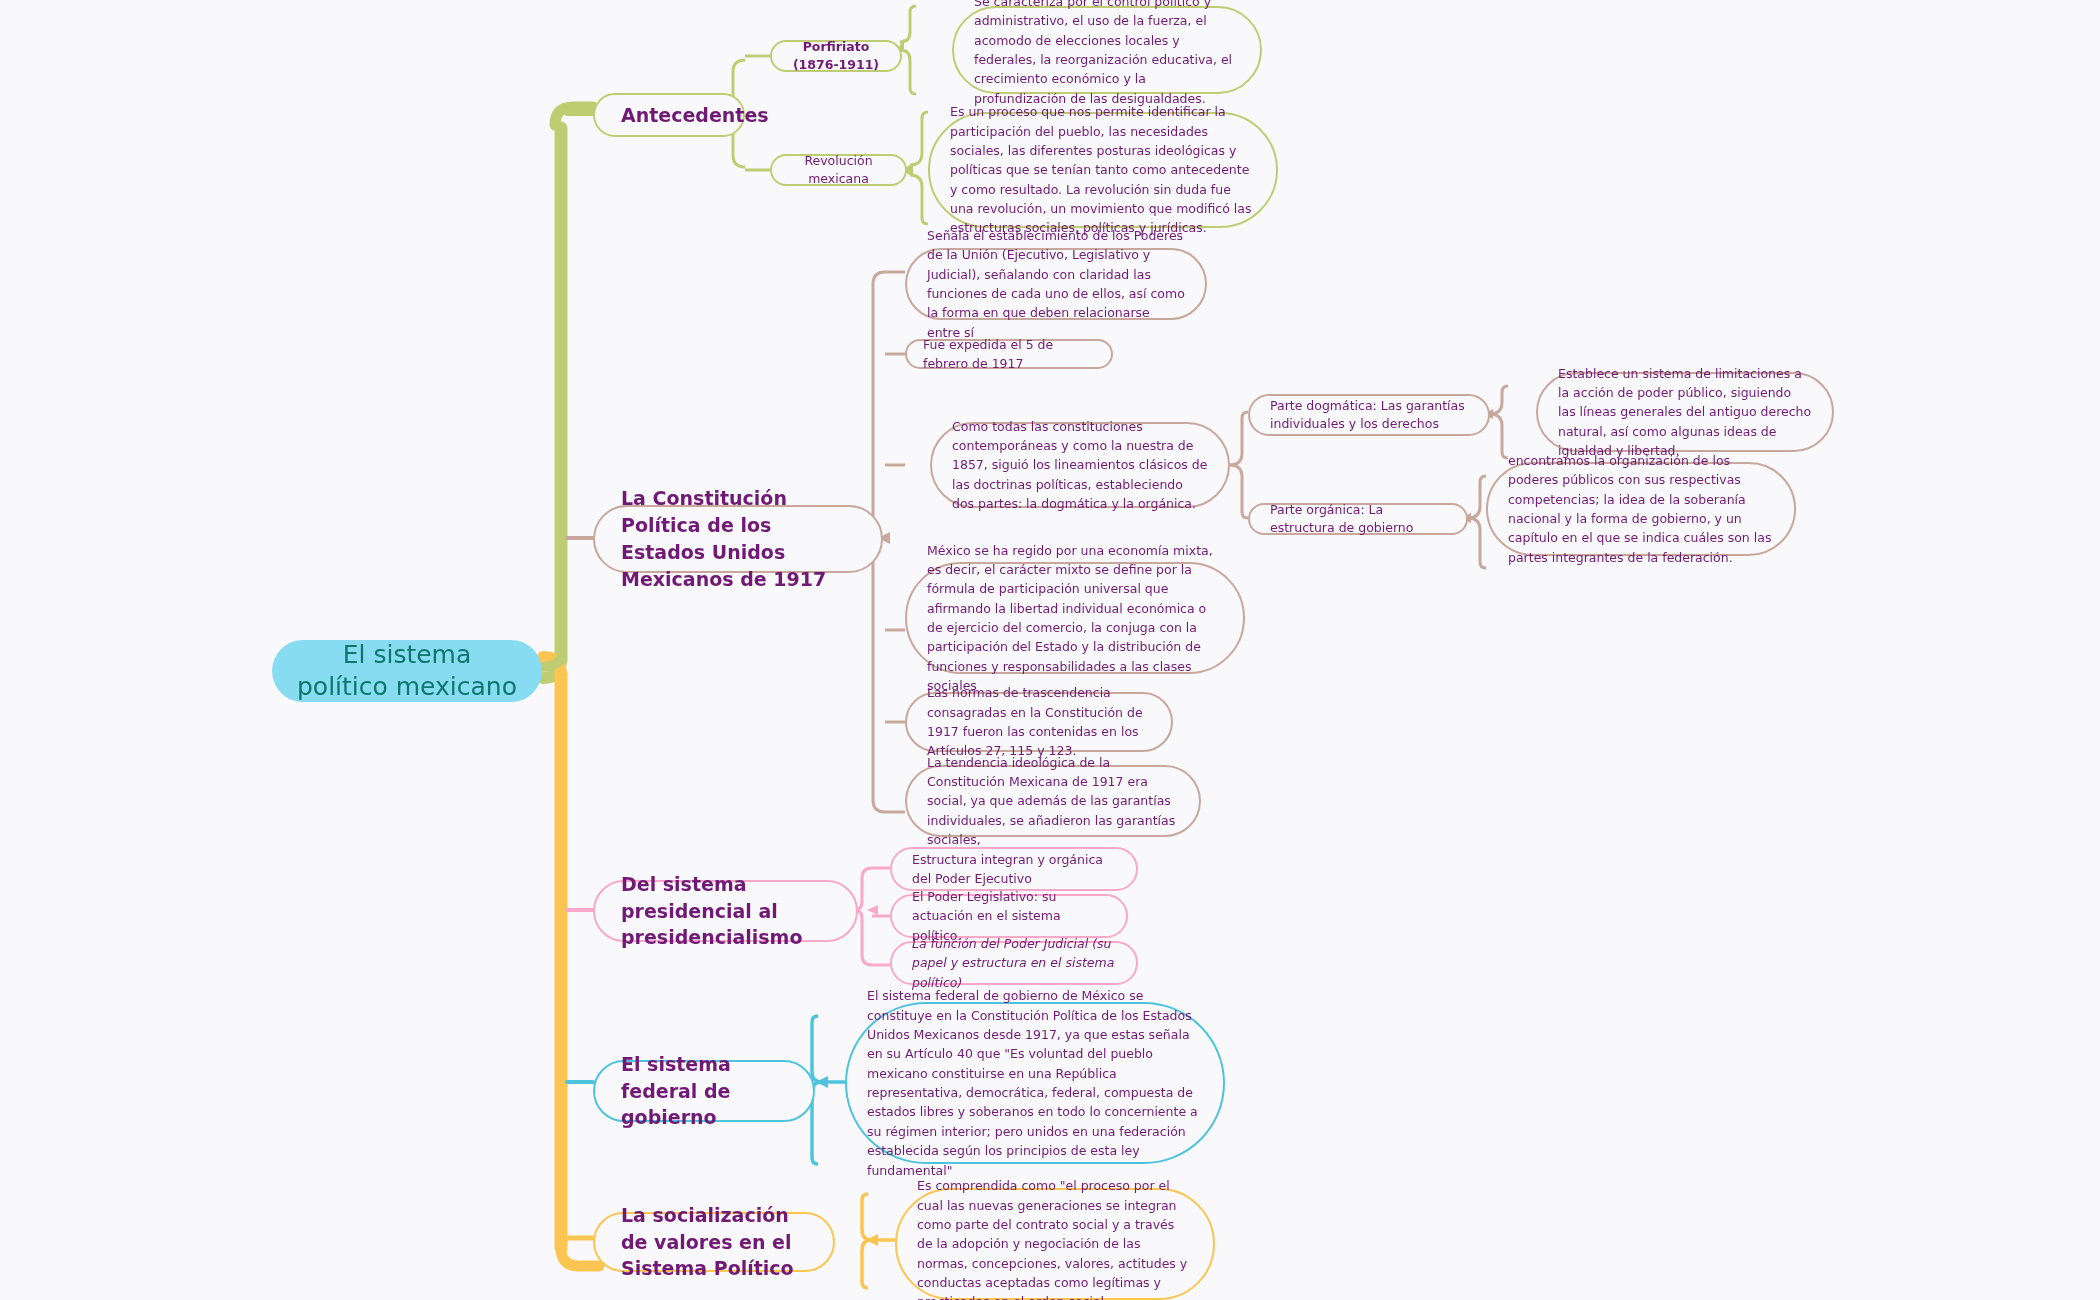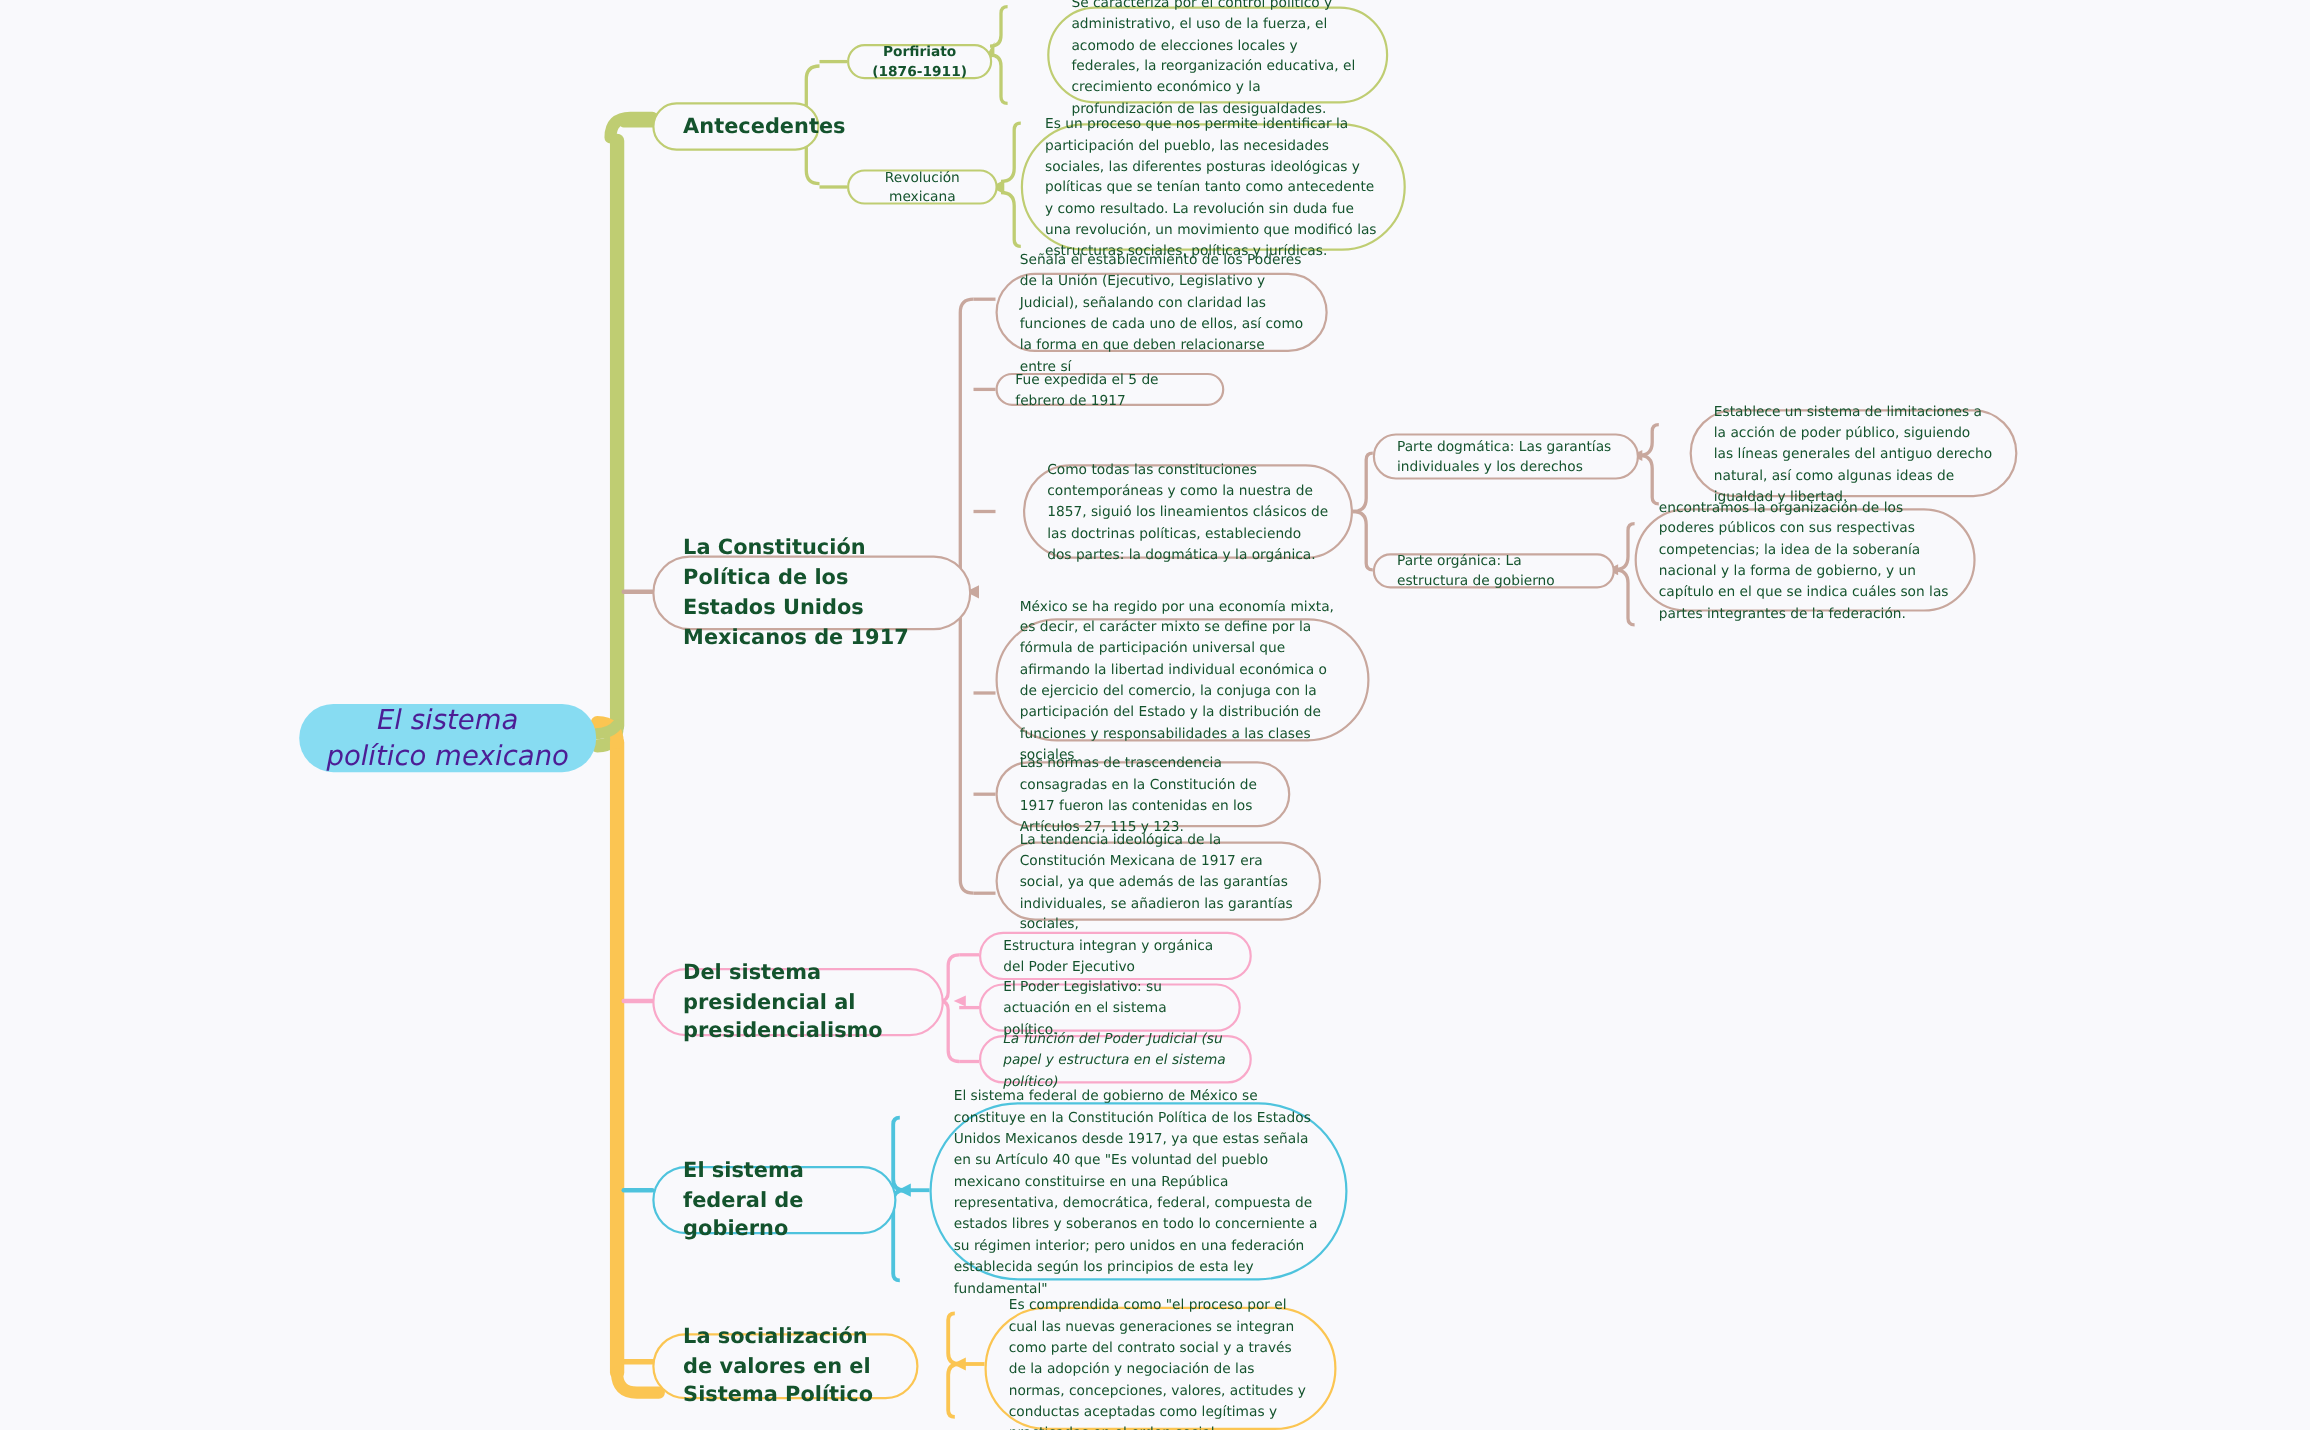--- a/index.html
+++ b/index.html
@@ -14,37 +14,36 @@
   svg.links { position: absolute; left: 0; top: 0; width: 2100px; height: 1300px; pointer-events: none; }
 
   .node {
     position: absolute;
     background: #f9f9fc;
     border-style: solid;
     border-width: 2.5px;
     border-radius: 999px;
     display: flex;
     align-items: center;
-    color: #14532d;
+    color: #701a75;
   }
   .node > span { display: block; width: 100%; }
 
   
   .root {
     background: #87dcf2;
     border: none;
     border-radius: 44px;
     justify-content: center;
     text-align: center;
     font-size: 25px;
     font-weight: 500;
     line-height: 1.3;
-    color: #4c1d95;
+    color: #0f766e;
     padding: 10px 22px;
-    font-style: italic;
   }
 
   
   .topic {
     font-size: 19px;
     font-weight: bold;
     line-height: 1.42;
     padding: 13px 26px;
     border-radius: 34px;
   }

